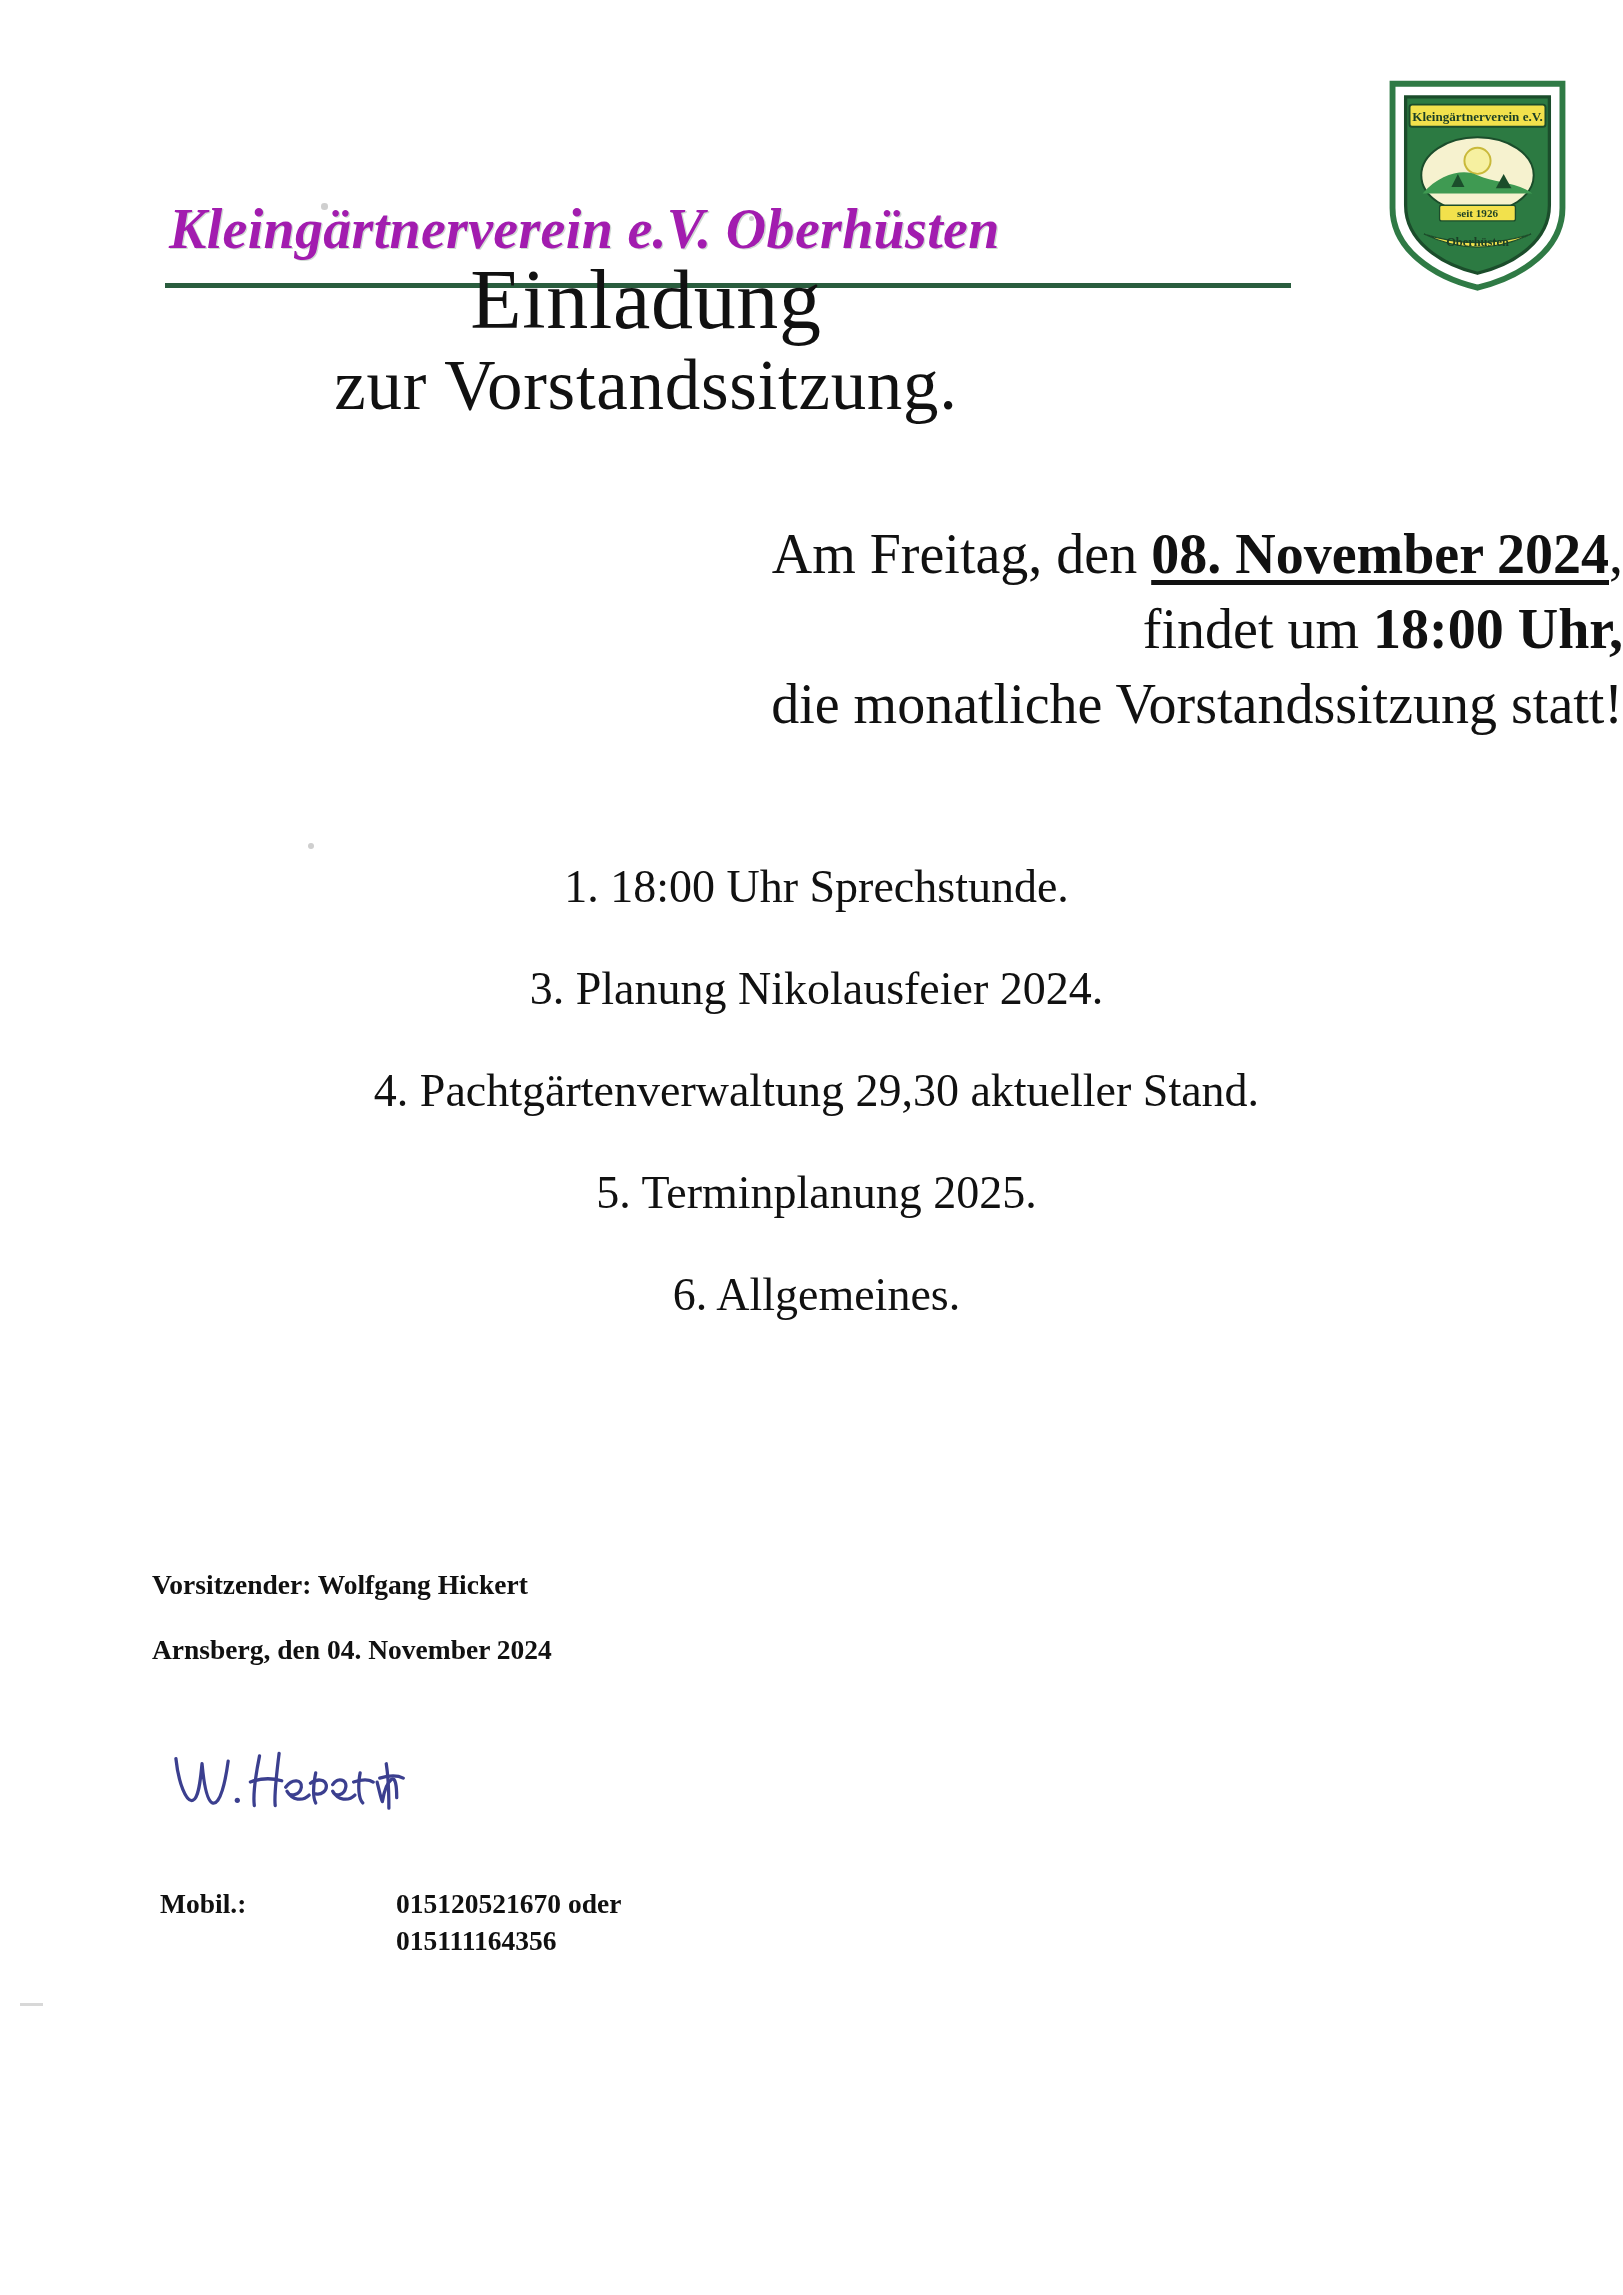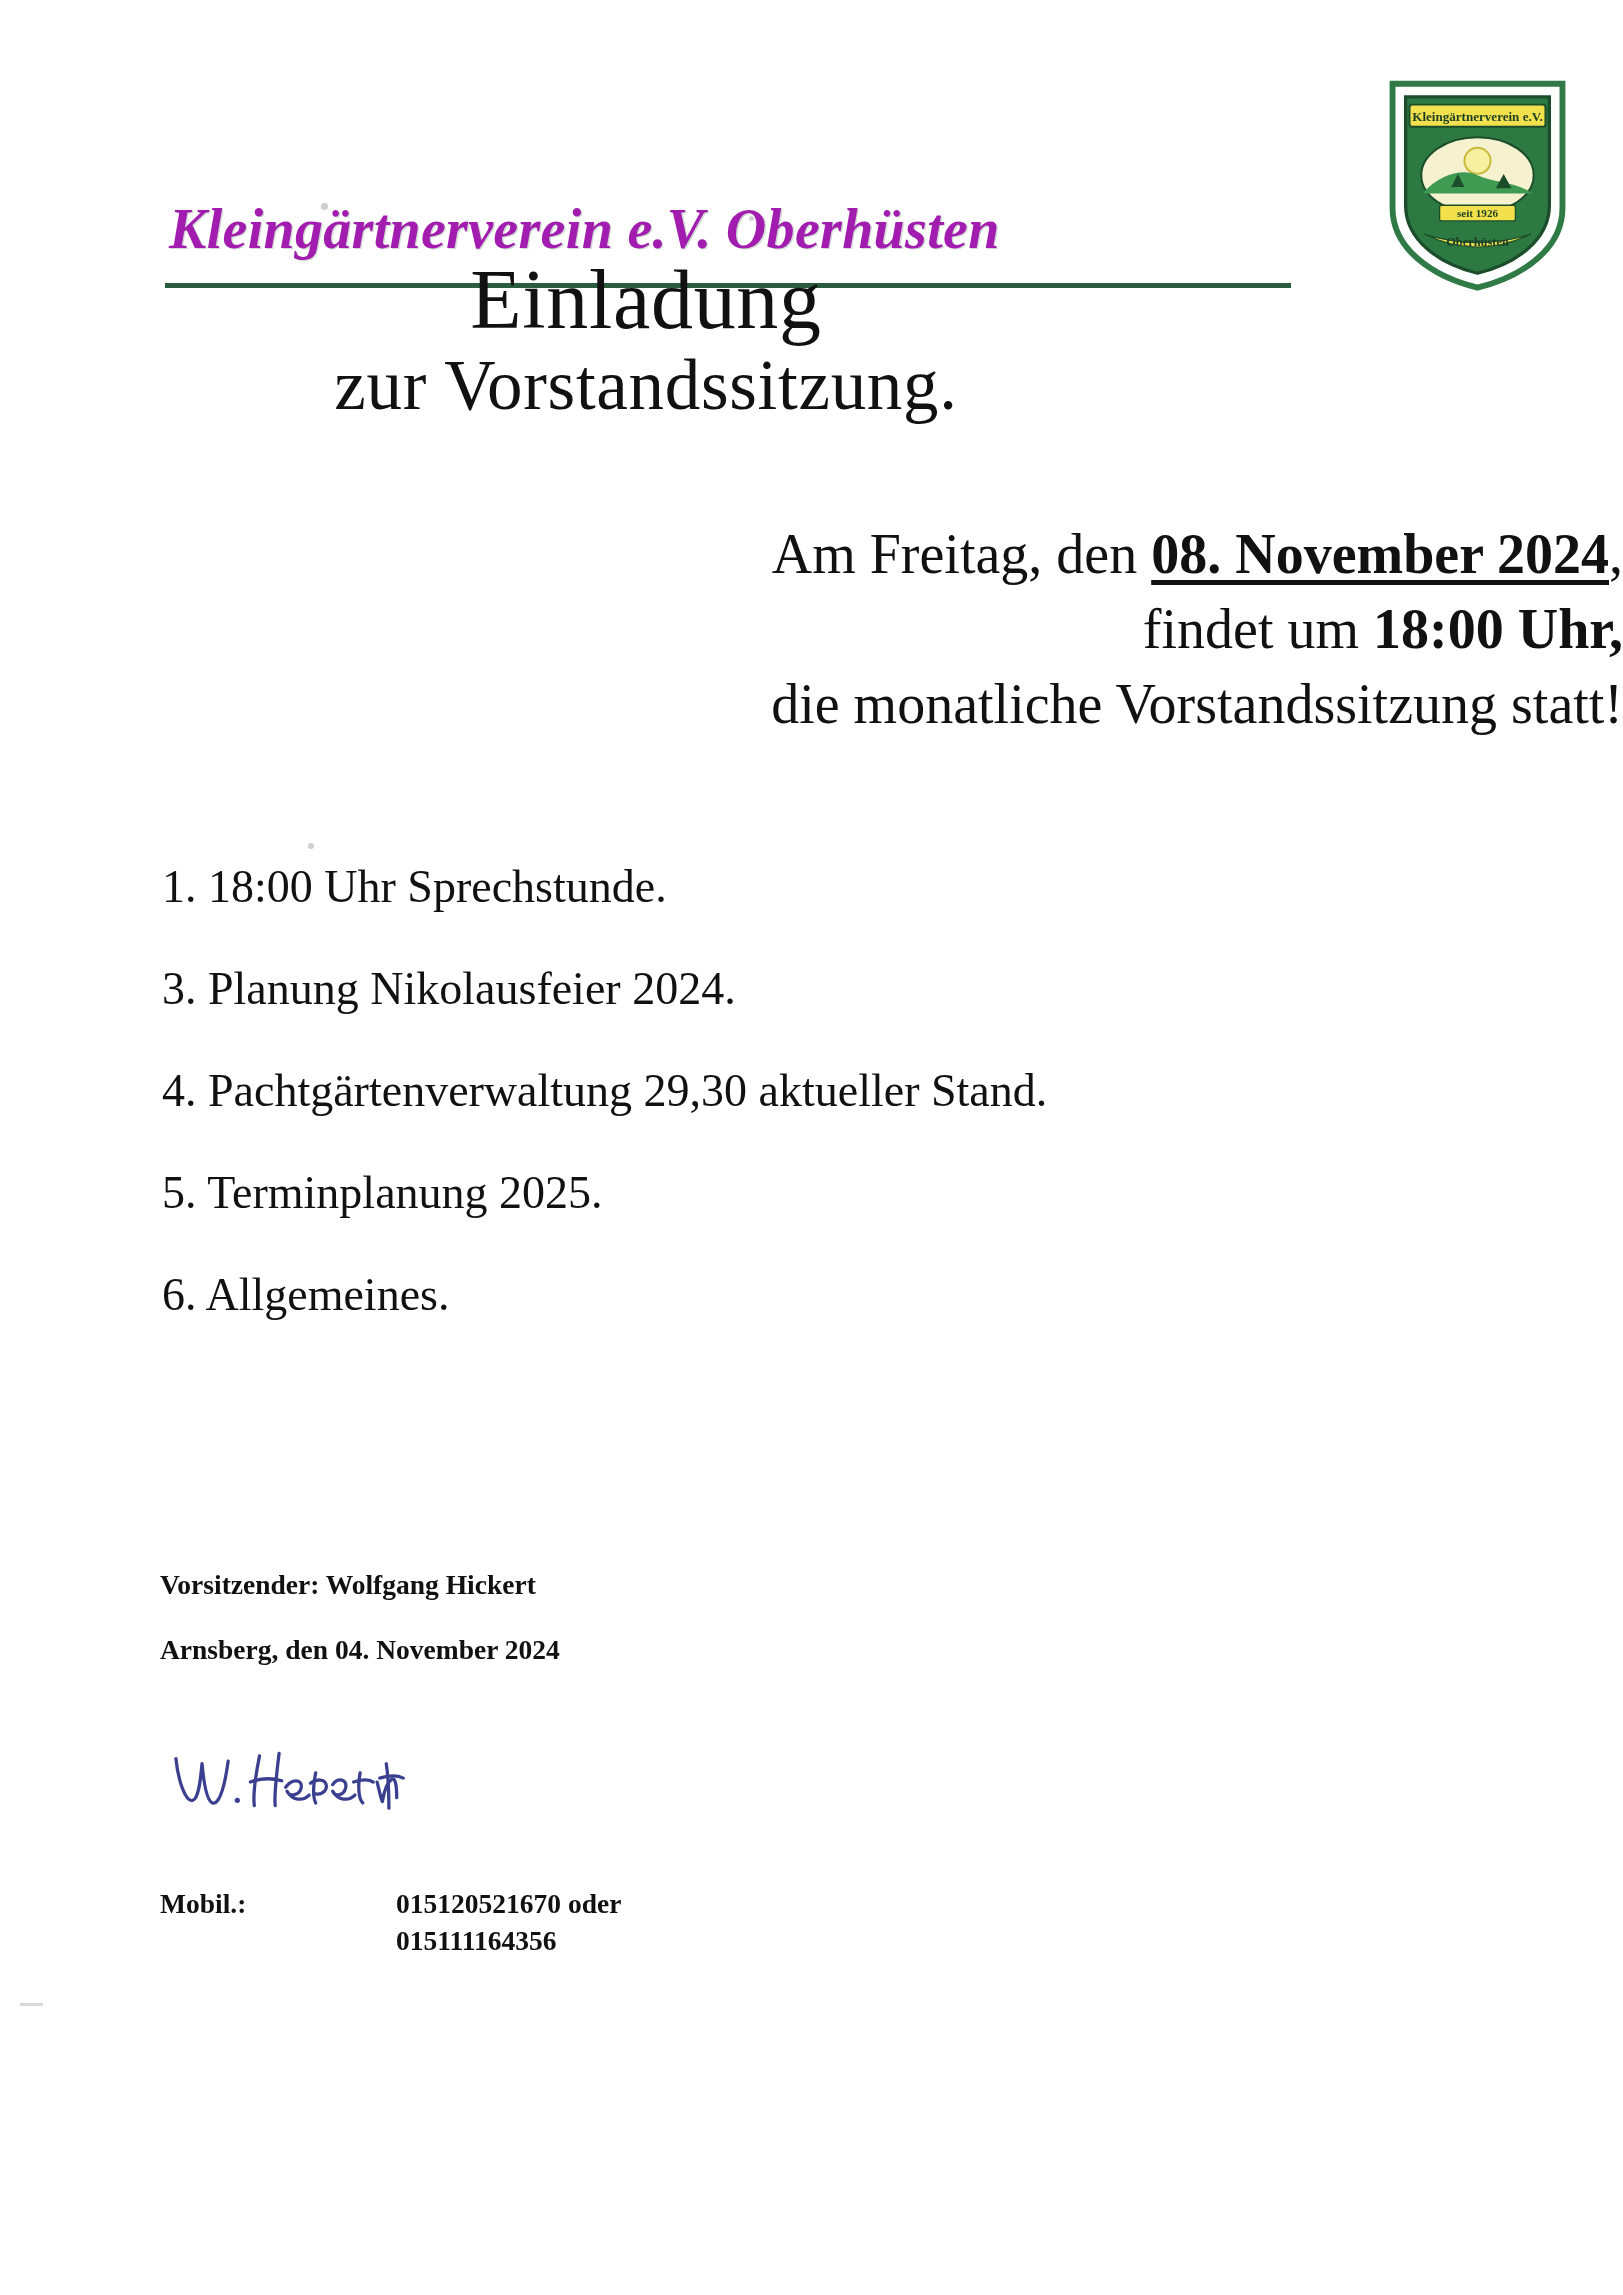--- a/index.html
+++ b/index.html
@@ -101,26 +101,27 @@
     position: absolute;
     left: 162px;
     top: 864px;
     width: 1309px;
   }
   .agenda-item {
     font-size: 46px;
     line-height: 1.0;
     margin-bottom: 56px;
     white-space: nowrap;
+    text-align: center;
   }
 
   
   .sig-block {
     position: absolute;
-    left: 160px;
+    left: 152px;
     top: 1571px;
     width: 1309px;
   }
   .sig-line {
     font-family: "Liberation Serif", serif;
     font-weight: bold;
     font-size: 27.5px;
     line-height: 1.0;
     margin-bottom: 37px;
   }

